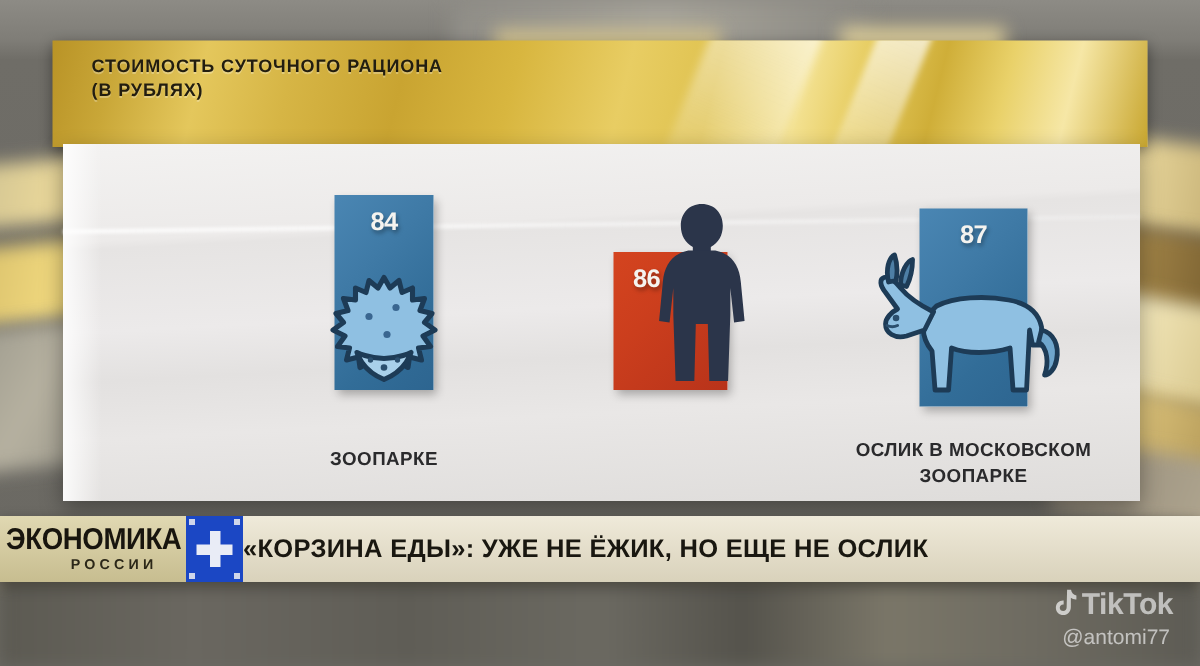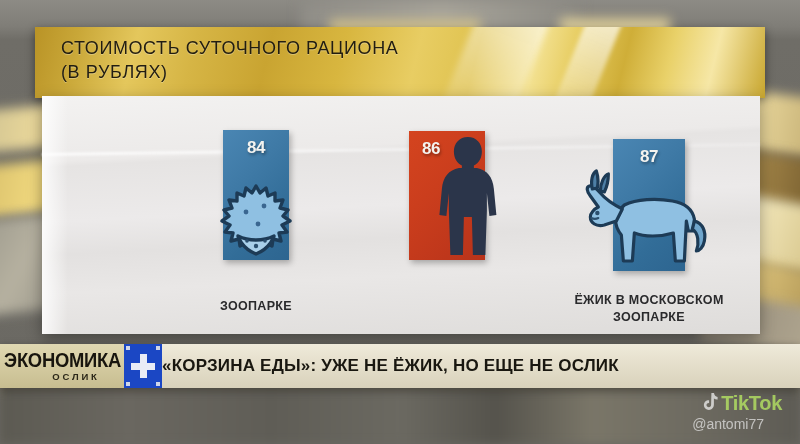--- a/index.html
+++ b/index.html
@@ -78,22 +78,22 @@
   #banner::after {
     content:""; position:absolute; left:73%; top:-30%;
     width:34px; height:180%;
     background:linear-gradient(180deg,rgba(255,255,255,.75),rgba(255,255,255,.1));
     transform:rotate(22deg); filter:blur(2px);
   }
   #banner-text {
     position:relative; z-index:3;
     padding:10px 0 0 26px;
     color:#221d10;
-    font-weight:normal;
-    font-size:18px;
+    font-weight:bold;
+    font-size:12px;
     letter-spacing:.6px;
     line-height:1.33;
     text-shadow:0 1px 0 rgba(255,255,255,.28);
   }
   #banner-text div { white-space:nowrap; }
 
   
   #panel {
     position:absolute; left:42px; top:96px; width:718px; height:238px;
     background:
@@ -124,21 +124,21 @@
     box-shadow:2px 3px 6px rgba(0,0,0,.28);
   }
   .bar-blue {
     background:linear-gradient(135deg,#4a86b3 0%,#3f7aa6 35%,#326d98 70%,#2d6590 100%);
   }
   .bar-red {
     background:linear-gradient(135deg,#d4441f 0%,#cb3e1d 40%,#b8331a 100%);
   }
 
   .bar-1 { width:66px; height:130px; }
-  .bar-2 { width:76px; height:129px; }
+  .bar-2 { width:76px; height:92px; }
   .bar-3 { width:72px; height:132px; }
 
   .barnum {
     position:absolute; top:8px; left:0; right:0;
     text-align:center;
     color:#f4f3ef;
     font-weight:bold;
     font-size:17px;
     letter-spacing:-.5px;
     text-shadow:1px 2px 3px rgba(0,0,0,.35);
@@ -215,24 +215,24 @@
   }
 
   
   #tiktok {
     position:absolute; right:18px; top:392px;
     text-align:right; opacity:.72;
   }
   #tiktok-row { display:flex; align-items:center; justify-content:flex-end; gap:3px; }
   #tiktok-note { width:18px; height:21px; position:relative; }
   #tiktok-word {
-    color:#bef264; font-weight:bold; font-size:20px; letter-spacing:-.3px;
+    color:#e5e5e5; font-weight:bold; font-size:20px; letter-spacing:-.3px;
   }
   #tiktok-handle {
-    color:#e7e7e7; font-size:14px; margin-top:1px; margin-right:18px;
+    color:#e7e7e7; font-size:14px; margin-top:1px; margin-right:2px;
   }
 </style>
 </head>
 <body>
 
 <div id="bg">
   <div class="bgband bg-base"></div>
   <div class="bgband bg-gold-top-1"></div>
   <div class="bgband bg-gold-top-notch"></div>
   <div class="bgband bg-gold-top-notch2"></div>
@@ -329,32 +329,32 @@
             <path d="M20 22 C20 14 24 6 28 5 C28 12 26 19 24 23 Z" fill="#4e7fa5"></path>
 
             <path d="M114 52 C122 54 126 62 124 72 C123 78 119 82 116 82
                      C119 74 118 64 112 60 Z" fill="#6fa6cd"></path>
           </g>
           <circle cx="17" cy="44" r="2.2" fill="#2b4f6e"></circle>
           <path d="M11 49 C13 50 16 50 18 49" stroke="#2b4f6e" stroke-width="2" fill="none" stroke-linecap="round"></path>
         </svg>
       </div>
       <div class="caption">
-        <div>ЁЖИК В МОСКОВСКОМ</div>
+        <div>ОСЛИК В МОСКОВСКОМ</div>
         <div>ЗООПАРКЕ</div>
       </div>
     </div>
 
   </div>
 </div>
 
 <div id="ticker">
   <div id="ticker-brand">
     <div id="ticker-brand-main">ЭКОНОМИКА</div>
-    <div id="ticker-brand-sub">ОСЛИК</div>
+    <div id="ticker-brand-sub">РОССИИ</div>
   </div>
   <div id="ticker-logo">
     <div class="cross"></div>
     <div class="dots">
         <i></i>
         <i></i>
         <i></i>
         <i></i>
       </div>
   </div>

